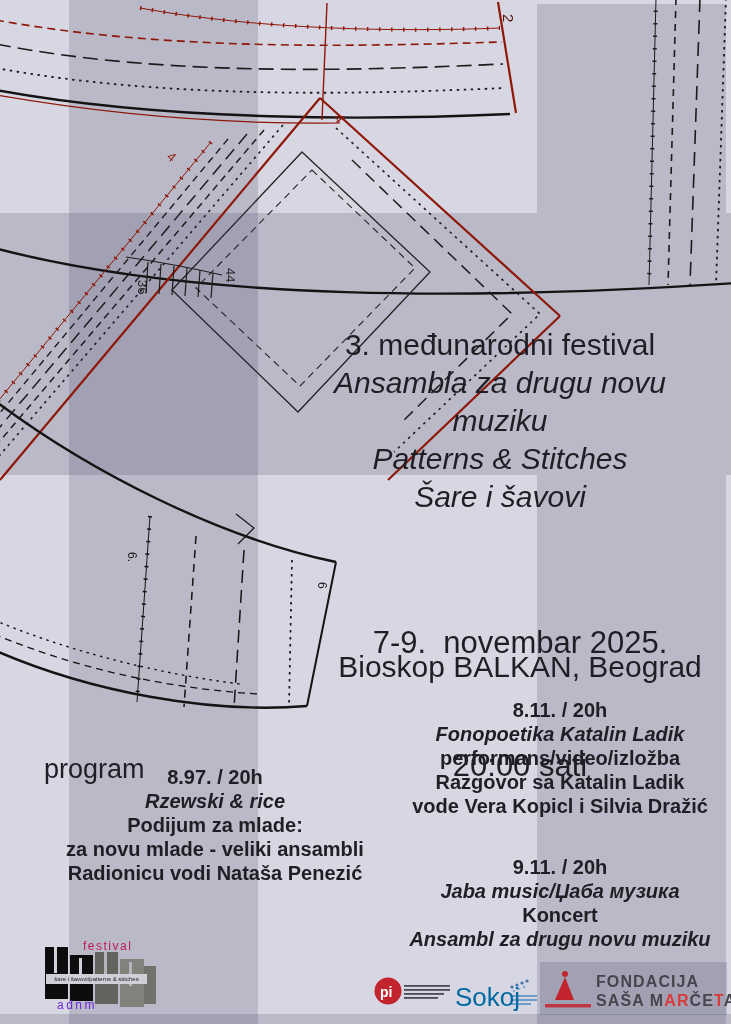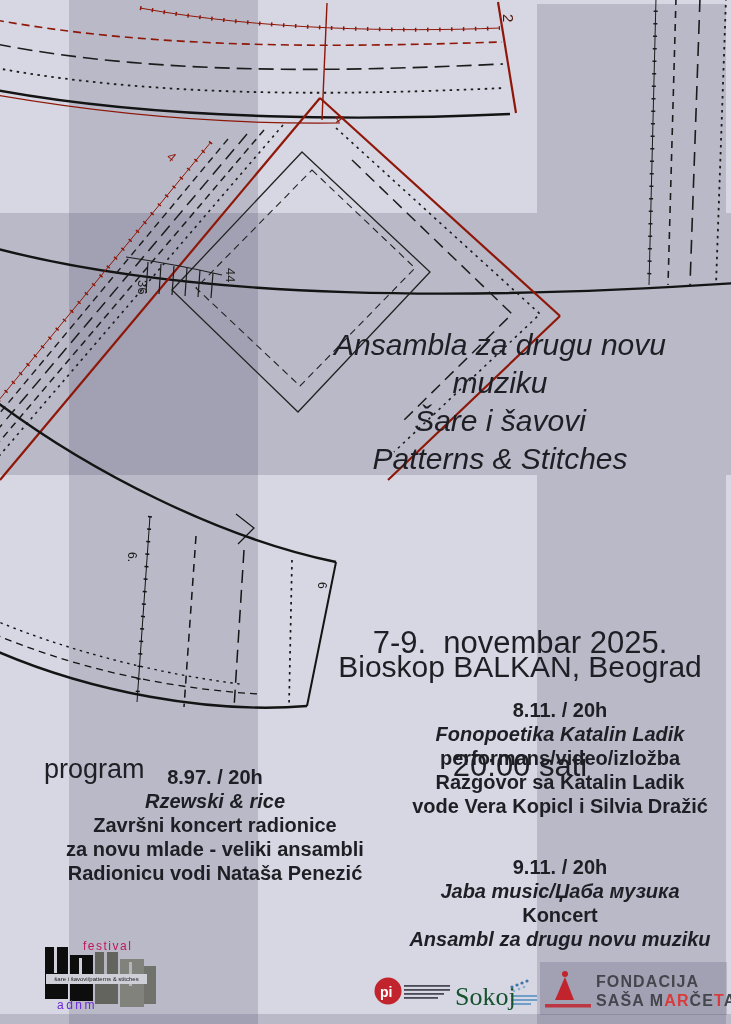--- a/index.html
+++ b/index.html
@@ -16,21 +16,21 @@
   .block{position:absolute;text-align:center;font-size:20px;line-height:24px;font-weight:600;}
   .block .it{font-style:italic;}
   .day1{left:30px;top:765px;width:370px;}
   .day2{left:378px;top:698px;width:364px;}
   .day3{left:378px;top:855px;width:364px;}
   .lg{position:absolute;}
   .fest-top{left:83px;top:939px;font-size:12px;letter-spacing:1.5px;color:#be185d;}
   .fest-strip{left:46px;top:974px;width:101px;height:10px;background:#cfcfd8;color:#1a1a1a;
               font-size:6px;line-height:10px;white-space:nowrap;overflow:hidden;text-align:center;}
   .fest-bottom{left:57px;top:998px;font-size:12px;letter-spacing:2.5px;color:#6d28d9;}
-  .sokoj{left:455px;top:982px;font-family:Liberation Serif, serif;font-size:26px;color:#14532d;}
+  .sokoj{left:455px;top:982px;font-family:Liberation Sans, sans-serif;font-size:26px;color:#0369a1;}
   .fond{left:596px;top:972px;font-size:16px;font-weight:700;letter-spacing:1.1px;
         color:#45454d;line-height:19px;white-space:nowrap;}
   .fond .red{color:#d93a3c;margin-top:12px;}
 </style>
 </head>
 <body>
 
 <div class="poster">
 
   <div class="band" style="left:69px;top:0;width:189px;height:1024px;"></div>
@@ -147,39 +147,40 @@
     </g>
 
     <g stroke="none">
       <circle cx="565" cy="974" r="3" fill="#c2242e"></circle>
       <path d="M565,977 L555,1000 L574,1000 Z" fill="#c2242e"></path>
       <rect x="545" y="1004" width="46" height="3.5" fill="#c2242e" opacity="0.85"></rect>
     </g>
   </svg>
 
   <div class="txt title">
+    <div>3. međunarodni festival</div>
     <div class="it">Ansambla za drugu novu</div>
     <div class="it">muziku</div>
+    <div class="it">Patterns &amp; Stitches</div>
     <div class="it">Šare i šavovi</div>
-    <div class="it">Patterns &amp; Stitches</div>
   </div>
 
   <div class="txt date">
     <div>7-9.  novembar 2025.</div>
     <div>20:00 sati</div>
   </div>
 
   <div class="txt venue">Bioskop BALKAN, Beograd</div>
 
   <div class="prog-head">program</div>
 
   <div class="block day1">
     <div>8.97. / 20h</div>
     <div class="it">Rzewski &amp; rice</div>
-    <div>Završni koncert radionice</div>
+    <div>Podijum za mlade:</div>
     <div>za novu mlade - veliki ansambli</div>
     <div>Radionicu vodi Nataša Penezić</div>
   </div>
 
   <div class="block day2">
     <div>8.11. / 20h</div>
     <div class="it">Fonopoetika Katalin Ladik</div>
     <div>performans/video/izložba</div>
     <div>Razgovor sa Katalin Ladik</div>
     <div>vode Vera Kopicl i Silvia Dražić</div>

